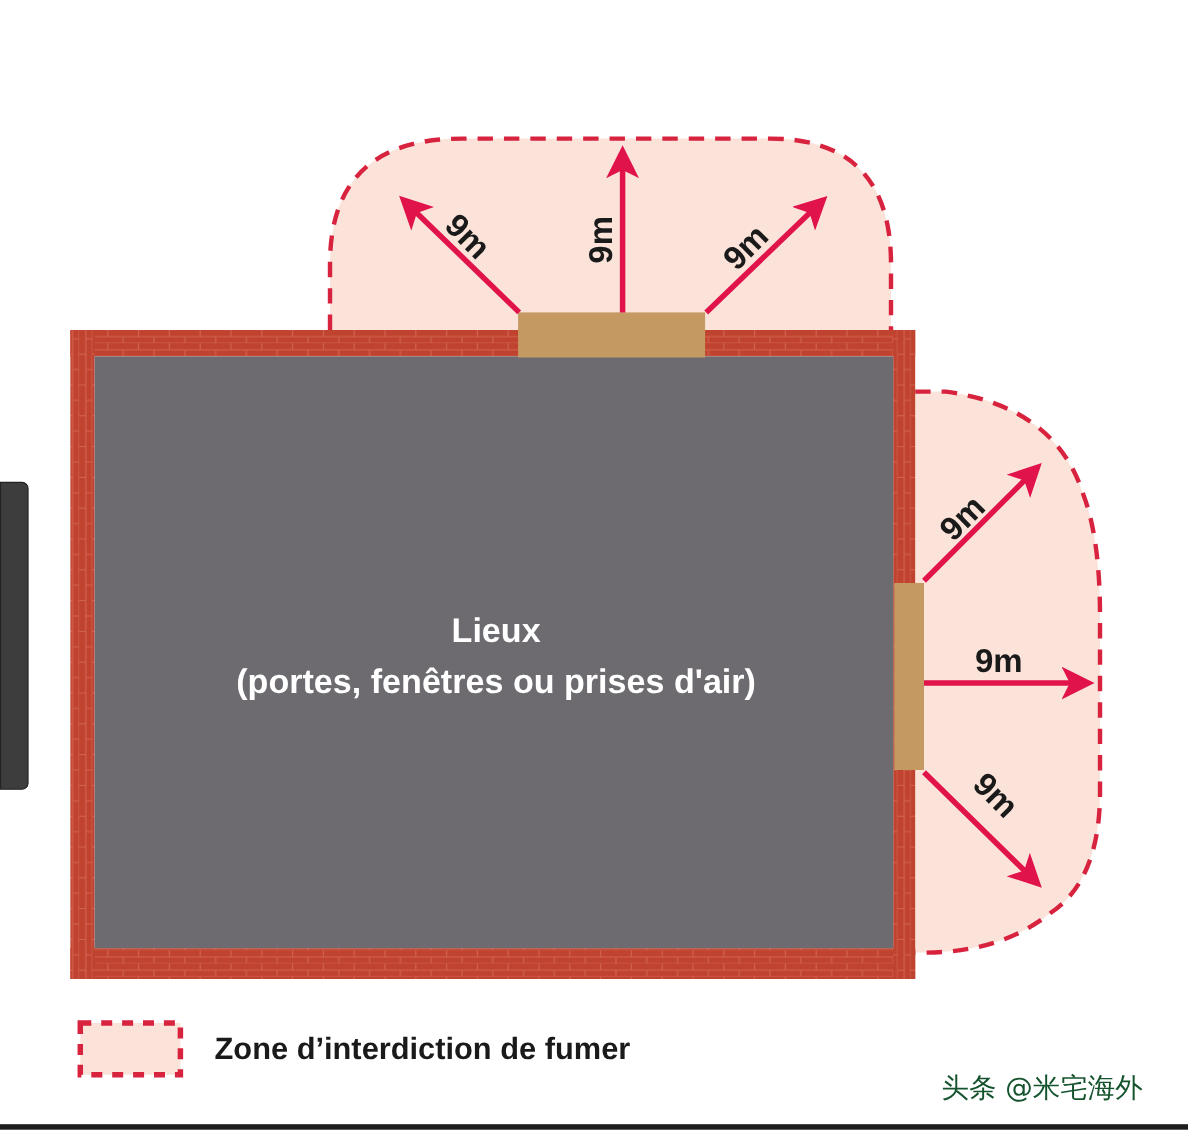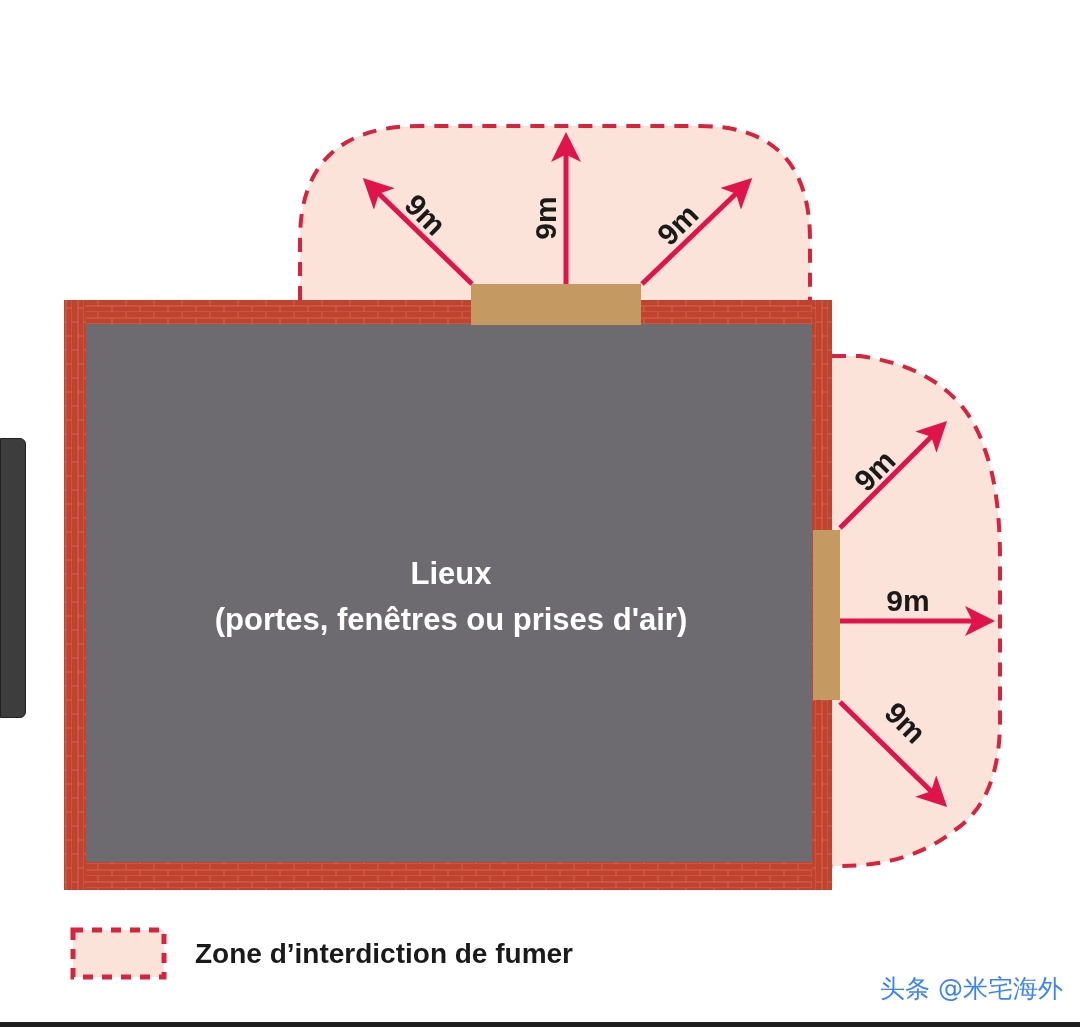--- a/index.html
+++ b/index.html
@@ -2,21 +2,21 @@
 <html><head>
 <meta charset="utf-8">
 <style>
   html, body { margin: 0; padding: 0; background: #ffffff; }
   body { width: 1080px; height: 1027px; position: relative; overflow: hidden;
          font-family: "Liberation Sans", sans-serif; }
   #diagram { position: absolute; left: 0; top: 0; width: 1080px; height: 1027px; }
   .side-handle { position: absolute; left: 0; top: 438px; width: 24px; height: 278px;
                  background: #3d3d3d; border-radius: 0 6px 6px 0; border: 1px solid #222; }
   .bottom-bar { position: absolute; left: 0; bottom: 0; width: 1080px; height: 5px; background: #1e1e1e; }
-  .watermark { position: absolute; left: 880px; top: 972px; font-size: 25px; color: #3b82f6;
+  .watermark { position: absolute; left: 856px; top: 972px; font-size: 25px; color: #14532d;
                font-family: "DejaVu Sans", sans-serif; letter-spacing: 0px; }
 </style>
 </head>
 <body>
 
 <svg id="diagram" viewBox="0 0 1080 1027" width="1080" height="1027" xmlns="http://www.w3.org/2000/svg">
   <defs>
     <pattern id="brick" width="28" height="12" patternUnits="userSpaceOnUse">
       <rect width="28" height="12" fill="#c0432f"></rect>
       <path d="M0 6 H28 M0 12 H28 M14 0 V6 M0 6 V12 M28 6 V12" stroke="#d9735f" stroke-width="1" opacity="0.7"></path>

